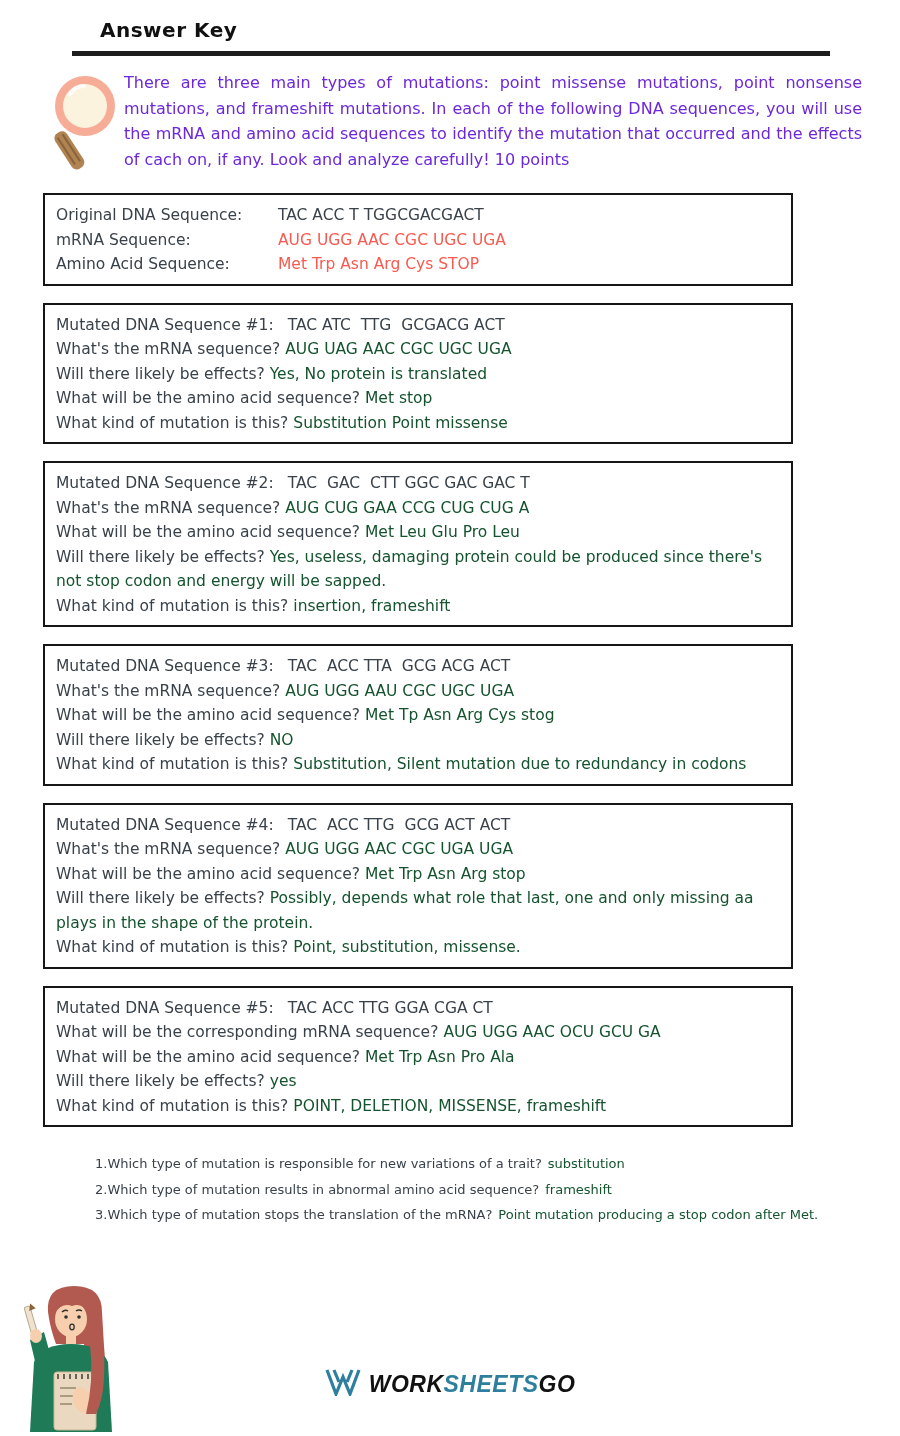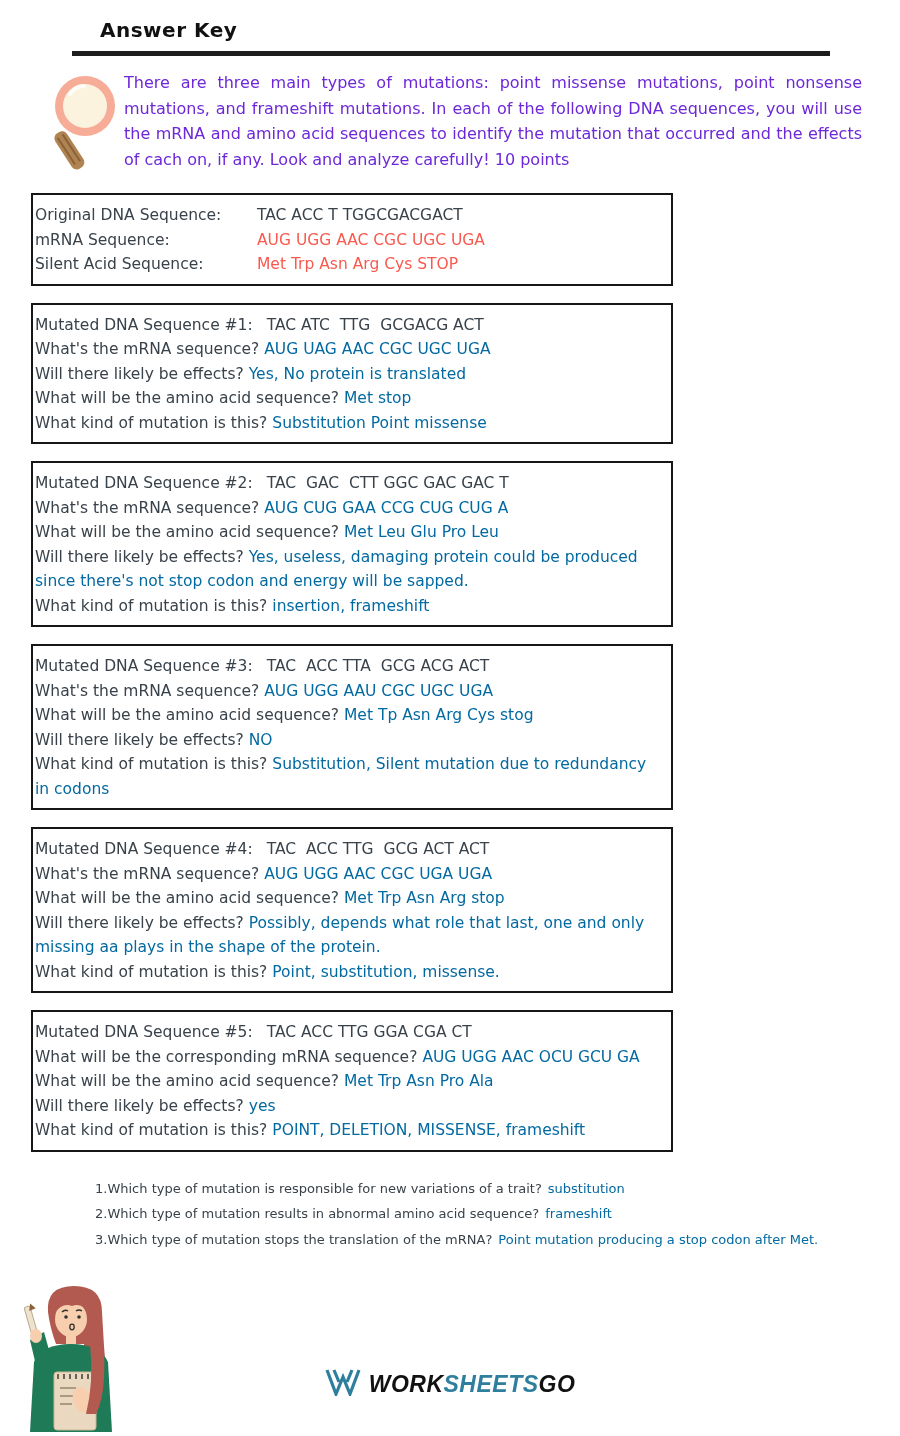--- a/index.html
+++ b/index.html
@@ -49,32 +49,32 @@
   .intro .mag-wrap { width: 82px; flex: 0 0 82px; }
   .intro-text {
     flex: 1;
     font-size: 16px;
     line-height: 25.5px;
     text-align: justify;
     color: #6d28d9;
     padding-top: 2px;
   }
   .seq-box {
-    margin: 17px 0 0 31px;
-    width: 642px;
+    margin: 17px 0 0 43px;
+    width: 750px;
     border: 2px solid #161616;
-    padding: 8px 11px 7px 2px;
+    padding: 8px 11px 7px 11px;
     font-size: 15.5px;
     line-height: 24.5px;
   }
   .seq-box .row .label { display: inline-block; width: 222px; }
   .seq-box .row .value { white-space: pre-wrap; }
   .seq-box .line .seq { margin-left: 14px; white-space: pre-wrap; }
   .red { color: #f9594e; }
-  .a { color: #0369a1; margin-left: 5px; text-align: right; }
+  .a { color: #14532d; margin-left: 5px; text-align: right; }
   .questions {
     margin: 24px 60px 0 95px;
     font-size: 13px;
     line-height: 25.5px;
   }
   .question { padding-left: 17px; text-indent: -17px; }
   .question .a { margin-left: 6px; }
   .footer {
     position: absolute;
     top: 1368px;
@@ -127,21 +127,21 @@
   </div>
 
   <div class="seq-box">
     <div class="row">
       <span class="label">Original DNA Sequence:</span><span class="value">TAC ACC T TGGCGACGACT</span>
     </div>
     <div class="row">
       <span class="label">mRNA Sequence:</span><span class="value red">AUG UGG AAC CGC UGC UGA</span>
     </div>
     <div class="row">
-      <span class="label">Silent Acid Sequence:</span><span class="value red">Met Trp Asn Arg Cys STOP</span>
+      <span class="label">Amino Acid Sequence:</span><span class="value red">Met Trp Asn Arg Cys STOP</span>
     </div>
   </div>
 
   <div class="seq-box">
     <div class="line"><span class="q">Mutated DNA Sequence #1:</span><span class="seq">TAC ATC  TTG  GCGACG ACT</span></div>
     <div class="line"><span class="q">What's the mRNA sequence?</span><span class="a">AUG UAG AAC CGC UGC UGA</span></div>
     <div class="line"><span class="q">Will there likely be effects?</span><span class="a">Yes, No protein is translated</span></div>
     <div class="line"><span class="q">What will be the amino acid sequence?</span><span class="a">Met stop</span></div>
     <div class="line"><span class="q">What kind of mutation is this?</span><span class="a">Substitution Point missense</span></div>
   </div>

